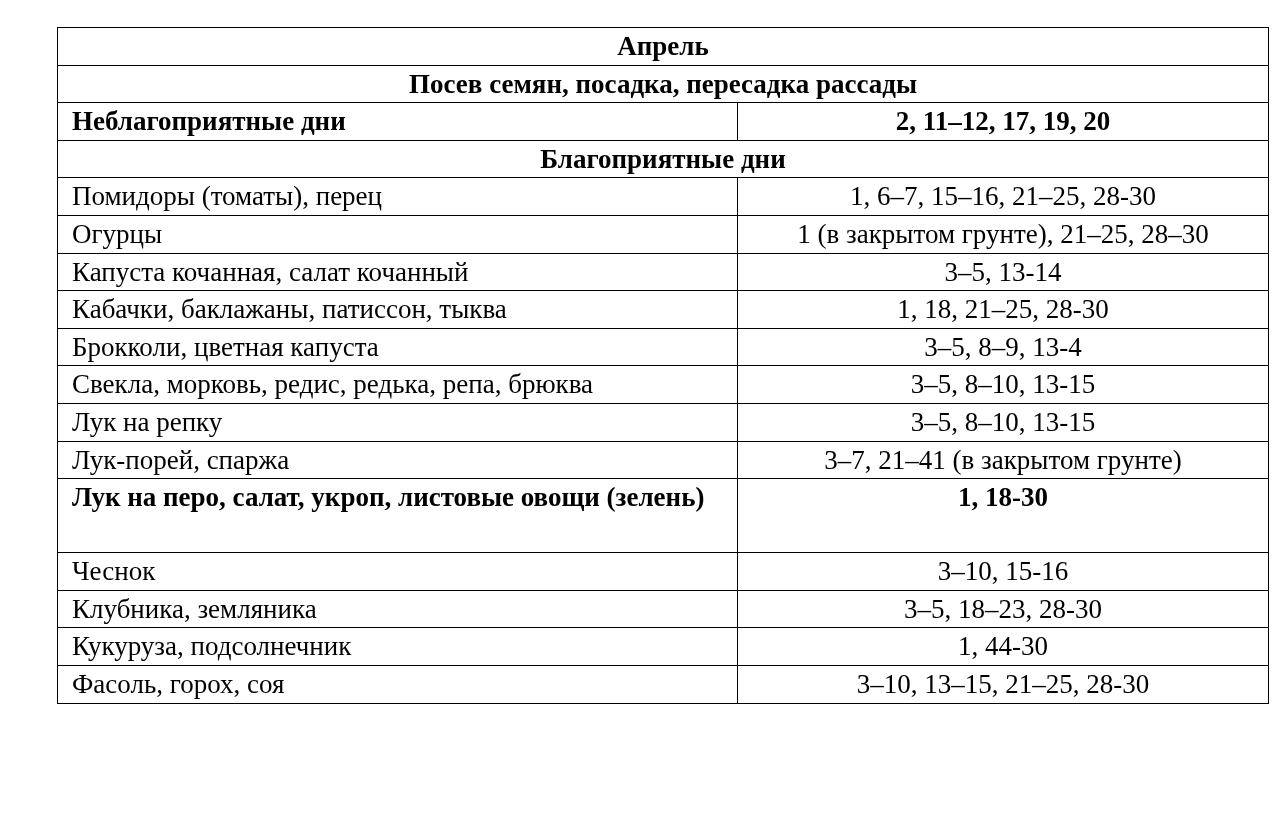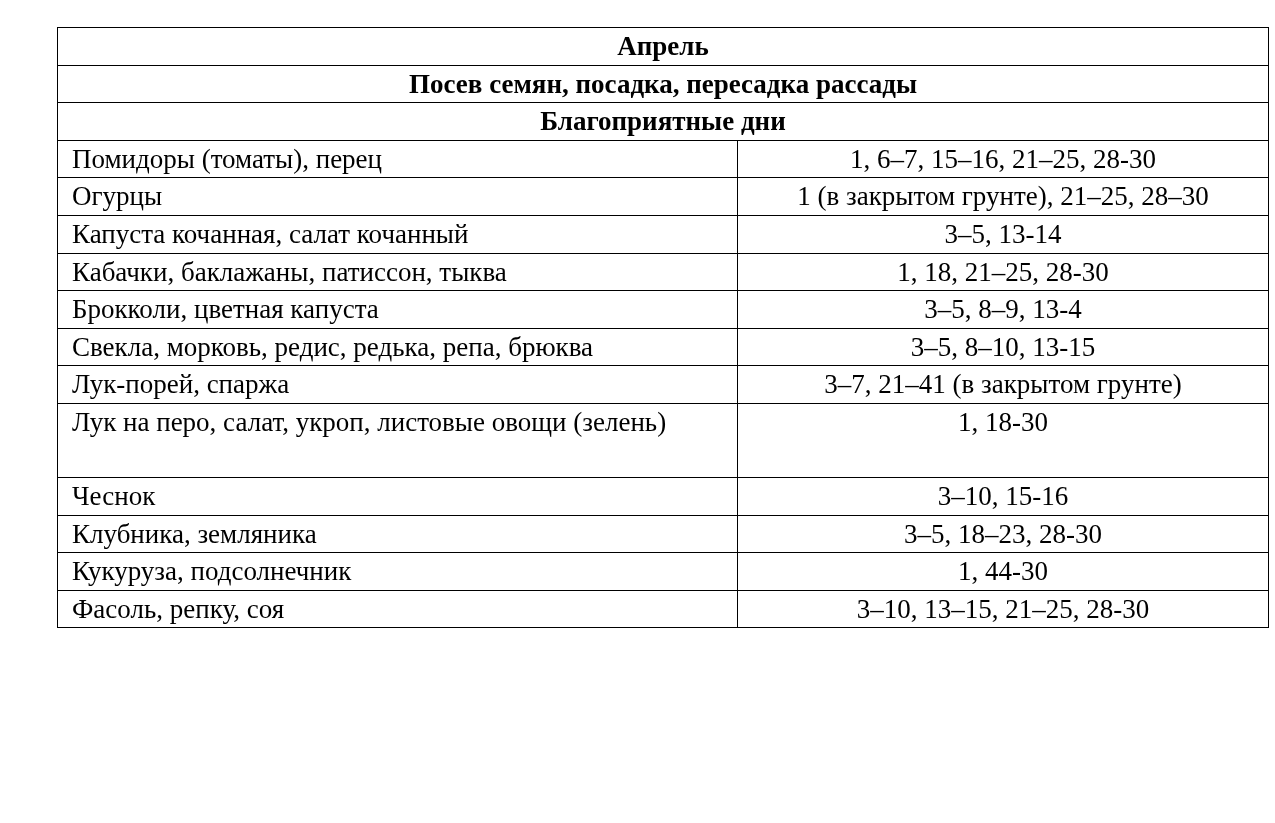--- a/index.html
+++ b/index.html
@@ -17,36 +17,40 @@
     border: 1.5px solid #000;
     padding: 0 14px;
     height: 36.6px;
     line-height: 36px;
     vertical-align: top;
   }
   .tbl col.c1 { width: 680px; }
   .tbl col.c2 { width: 531px; }
   .center { text-align: center; }
   .bold { font-weight: bold; }
-  .tbl td.multi { line-height: 37px; height: 73px; }
+  .tbl td.multi { line-height: 37px; height: 73px; font-weight: bold; }
 </style>
 </head>
 <body>
 
 <table class="tbl">
   <colgroup>
       <col class="c1">
       <col class="c2">
     </colgroup>
   <tbody>
     <tr>
       <td colspan="2" class="center bold">Апрель</td>
     </tr>
     <tr>
       <td colspan="2" class="center bold">Посев семян, посадка, пересадка рассады</td>
+    </tr>
+    <tr>
+      <td class="bold">Неблагоприятные дни</td>
+      <td class="center bold">2, 11–12, 17, 19, 20</td>
     </tr>
     <tr>
       <td colspan="2" class="center bold">Благоприятные дни</td>
     </tr>
     <tr>
       <td>Помидоры (томаты), перец</td>
       <td class="center">1, 6–7, 15–16, 21–25, 28-30</td>
     </tr>
     <tr>
       <td>Огурцы</td>
@@ -62,37 +66,41 @@
     </tr>
     <tr>
       <td>Брокколи, цветная капуста</td>
       <td class="center">3–5, 8–9, 13-4</td>
     </tr>
     <tr>
       <td>Свекла, морковь, редис, редька, репа, брюква</td>
       <td class="center">3–5, 8–10, 13-15</td>
     </tr>
     <tr>
+      <td>Лук на репку</td>
+      <td class="center">3–5, 8–10, 13-15</td>
+    </tr>
+    <tr>
       <td>Лук-порей, спаржа</td>
       <td class="center">3–7, 21–41 (в закрытом грунте)</td>
     </tr>
     <tr>
       <td class="multi">Лук на перо, салат, укроп, листовые овощи (зелень)</td>
       <td class="center multi">1, 18-30</td>
     </tr>
     <tr>
       <td>Чеснок</td>
       <td class="center">3–10, 15-16</td>
     </tr>
     <tr>
       <td>Клубника, земляника</td>
       <td class="center">3–5, 18–23, 28-30</td>
     </tr>
     <tr>
       <td>Кукуруза, подсолнечник</td>
       <td class="center">1, 44-30</td>
     </tr>
     <tr>
-      <td>Фасоль, репку, соя</td>
+      <td>Фасоль, горох, соя</td>
       <td class="center">3–10, 13–15, 21–25, 28-30</td>
     </tr>
   </tbody>
 </table>
 
 </body></html>

